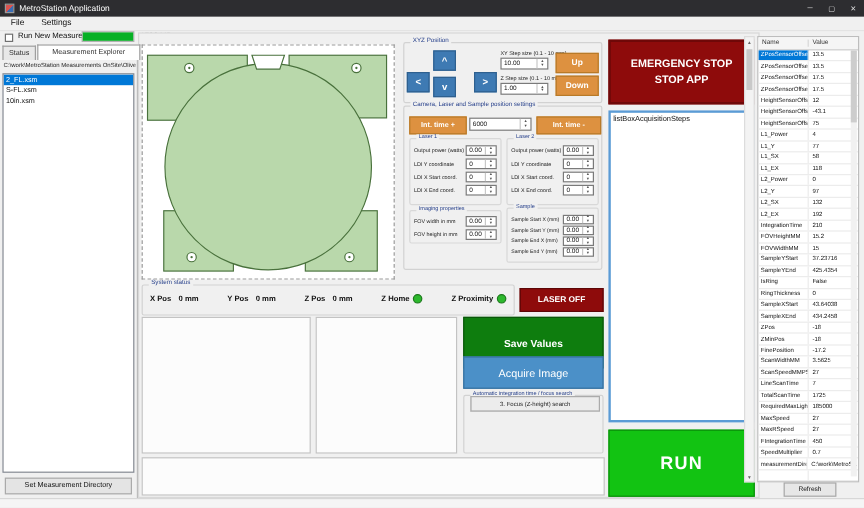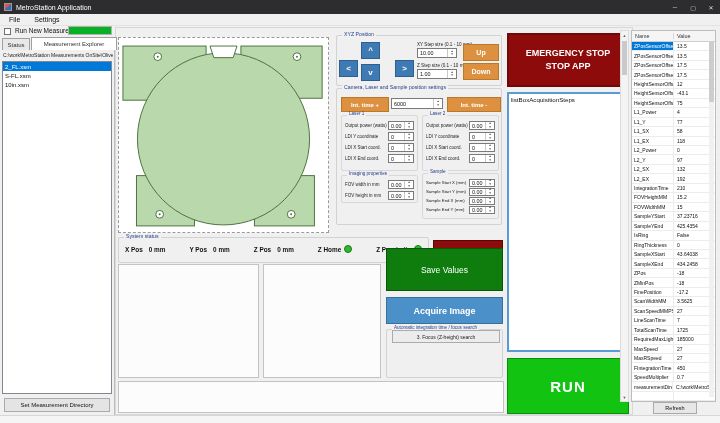--- a/index.html
+++ b/index.html
@@ -86,25 +86,25 @@
 
   .btn-red{background:var(--dark-red);border:1px solid #5d0606;color:#fff;font-weight:bold;
            display:flex;align-items:center;justify-content:center;text-align:center}
   #laser-off{left:433px;top:240px;width:70px;height:20px;font-size:7px}
 
   .pbox{background:#fcfcfc;border:1px solid #c3c3c3}
   #pbox1{left:118px;top:264px;width:141px;height:114px}
   #pbox2{left:263px;top:264px;width:118px;height:114px}
   #pbox3{left:118px;top:381px;width:386px;height:32px}
 
-  #save-btn{left:386px;top:248px;width:117px;height:43px;background:var(--green-button);
-            border:1px solid #0a560a;color:#fff;font-weight:normal;font-size:8.5px;
+  #save-btn{left:386px;top:264px;width:117px;height:43px;background:var(--green-button);
+            border:1px solid #0a560a;color:#fff;font-weight:bold;font-size:8.5px;
             display:flex;align-items:center;justify-content:center}
   #acquire-btn{left:386px;top:297px;width:117px;height:27px;background:var(--acquire-blue);
-            border:1px solid #36719e;color:#fff;font-weight:bold;font-size:9px;
+            border:1px solid #36719e;color:#fff;font-weight:normal;font-size:9px;
             display:flex;align-items:center;justify-content:center}
   #auto-group{left:386px;top:329px;width:117px;height:49px}
   .auto-btn{position:absolute;left:5px;width:106px;height:11px;background:#ececec;border:1px solid #ababab;
             font-size:5px;display:flex;align-items:center;justify-content:center;color:#222}
 
   #emergency-btn{left:507px;top:33px;width:122px;height:54px;font-size:9px;line-height:1.5;
                  border:2px solid #6f0808}
   #acq-list{left:507px;top:92px;width:122px;height:260px;background:#fff;border:2px solid var(--focus-border);
             font-size:6.2px;padding:2px;color:#111}
   #run-btn{left:507px;top:358px;width:122px;height:56px;background:var(--run-green);border:1px solid #0a8f0a;

